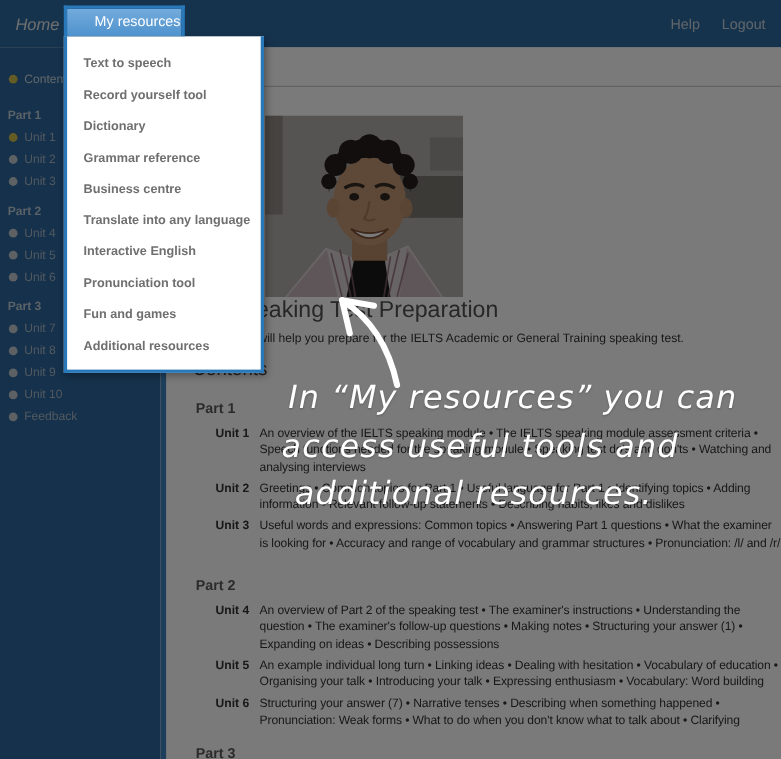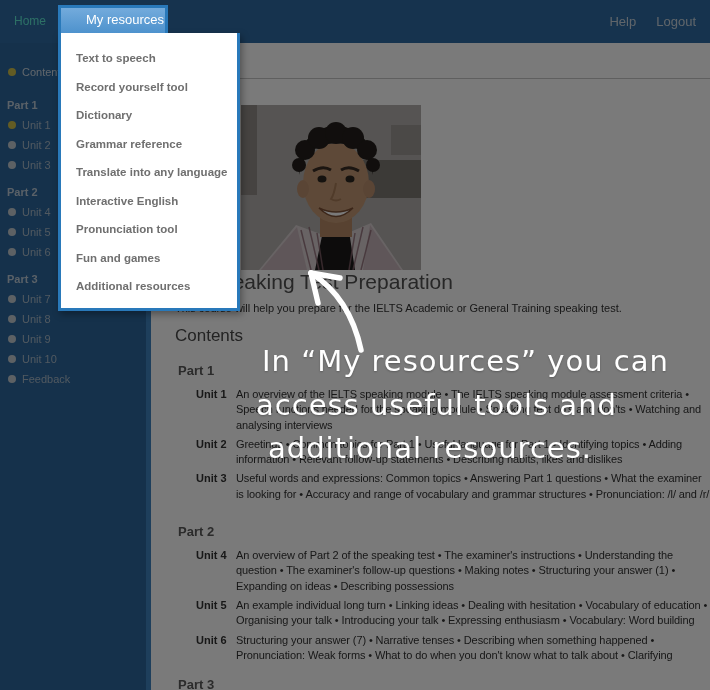--- a/index.html
+++ b/index.html
@@ -5,21 +5,21 @@
   html,body { margin:0; padding:0; }
   body {
     width:710px; height:690px; position:relative; overflow:hidden;
     background:#ffffff; font-family:"Liberation Sans", sans-serif;
     -webkit-font-smoothing:antialiased;
   }
   .app { position:absolute; inset:0; }
 
   
   .topnav { position:absolute; left:0; top:0; width:710px; height:43px; background:#2e6ba3; }
-  .nav-home { position:absolute; left:14px; top:14px; font-size:12px; color:#5eead4; cursor:pointer; }
+  .nav-home { position:absolute; left:14px; top:14px; font-size:15px; color:#e5e5e5; cursor:pointer;font-style:italic; }
   .nav-right { position:absolute; right:14px; top:14px; display:flex; gap:20px; }
   .nav-right .nav-link { font-size:13px; color:#c9d4dd; cursor:pointer; }
 
   
   .sidebar { position:absolute; left:0; top:43px; width:146px; height:647px; background:#2c669d;
              box-sizing:border-box; padding-top:19px; }
   .side-row { display:flex; align-items:center; height:20px; padding-left:8px;
               font-size:11px; color:#a9bac8; cursor:pointer; }
   .side-row.contents-row { color:#ccd7e0; }
   .dot { width:8px; height:8px; border-radius:50%; background:#c3cbd2; margin-right:6px; flex:0 0 auto; }
@@ -53,21 +53,21 @@
             z-index:61; background:linear-gradient(#73abdc,#4e92cd);
             border:3px solid #2979ba; border-bottom:none;
             color:#ffffff; font-size:13px; line-height:24px; padding-left:25px; cursor:pointer; }
   .dropdown { position:absolute; left:58px; top:33px; width:182px; box-sizing:border-box; z-index:60;
               background:#ffffff; border:3px solid #2979ba; border-top:none;
               padding:11px 0 7px 0; box-shadow:2px 3px 7px rgba(0,0,0,0.35);font-weight:bold; }
   .menu-item { height:28.5px; line-height:28.5px; padding-left:15px; font-size:11.5px;
                color:#6f6f6f; cursor:pointer; }
 
   
-  .tut-line { position:absolute; z-index:70; color:#ffffff; font-size:29px; 
+  .tut-line { position:absolute; z-index:70; color:#ffffff; font-size:29px; font-style:italic;
               letter-spacing:1px; font-family:"DejaVu Sans","Liberation Sans",sans-serif;
               text-shadow:0 1px 2px rgba(0,0,0,0.25); white-space:nowrap; }
   .tut-line.l1 { left:262px; top:344px; }
   .tut-line.l2 { left:256px; top:388px;text-align:center; }
   .tut-line.l3 { left:268px; top:431px; }
   .tut-arrow { position:absolute; left:295px; top:258px; z-index:70; }
 </style>
 </head>
 <body>
 
@@ -225,20 +225,21 @@
   </div>
 
   <div class="overlay"></div>
 
   <div class="restab">My resources</div>
   <div class="dropdown">
     <div class="menu-item">Text to speech</div>
     <div class="menu-item">Record yourself tool</div>
     <div class="menu-item">Dictionary</div>
     <div class="menu-item">Grammar reference</div>
+    <div class="menu-item">Business centre</div>
     <div class="menu-item">Translate into any language</div>
     <div class="menu-item">Interactive English</div>
     <div class="menu-item">Pronunciation tool</div>
     <div class="menu-item">Fun and games</div>
     <div class="menu-item">Additional resources</div>
   </div>
 
   <div class="tut-line l1">In “My resources” you can</div>
   <div class="tut-line l2">access useful tools and</div>
   <div class="tut-line l3">additional resources.</div>

